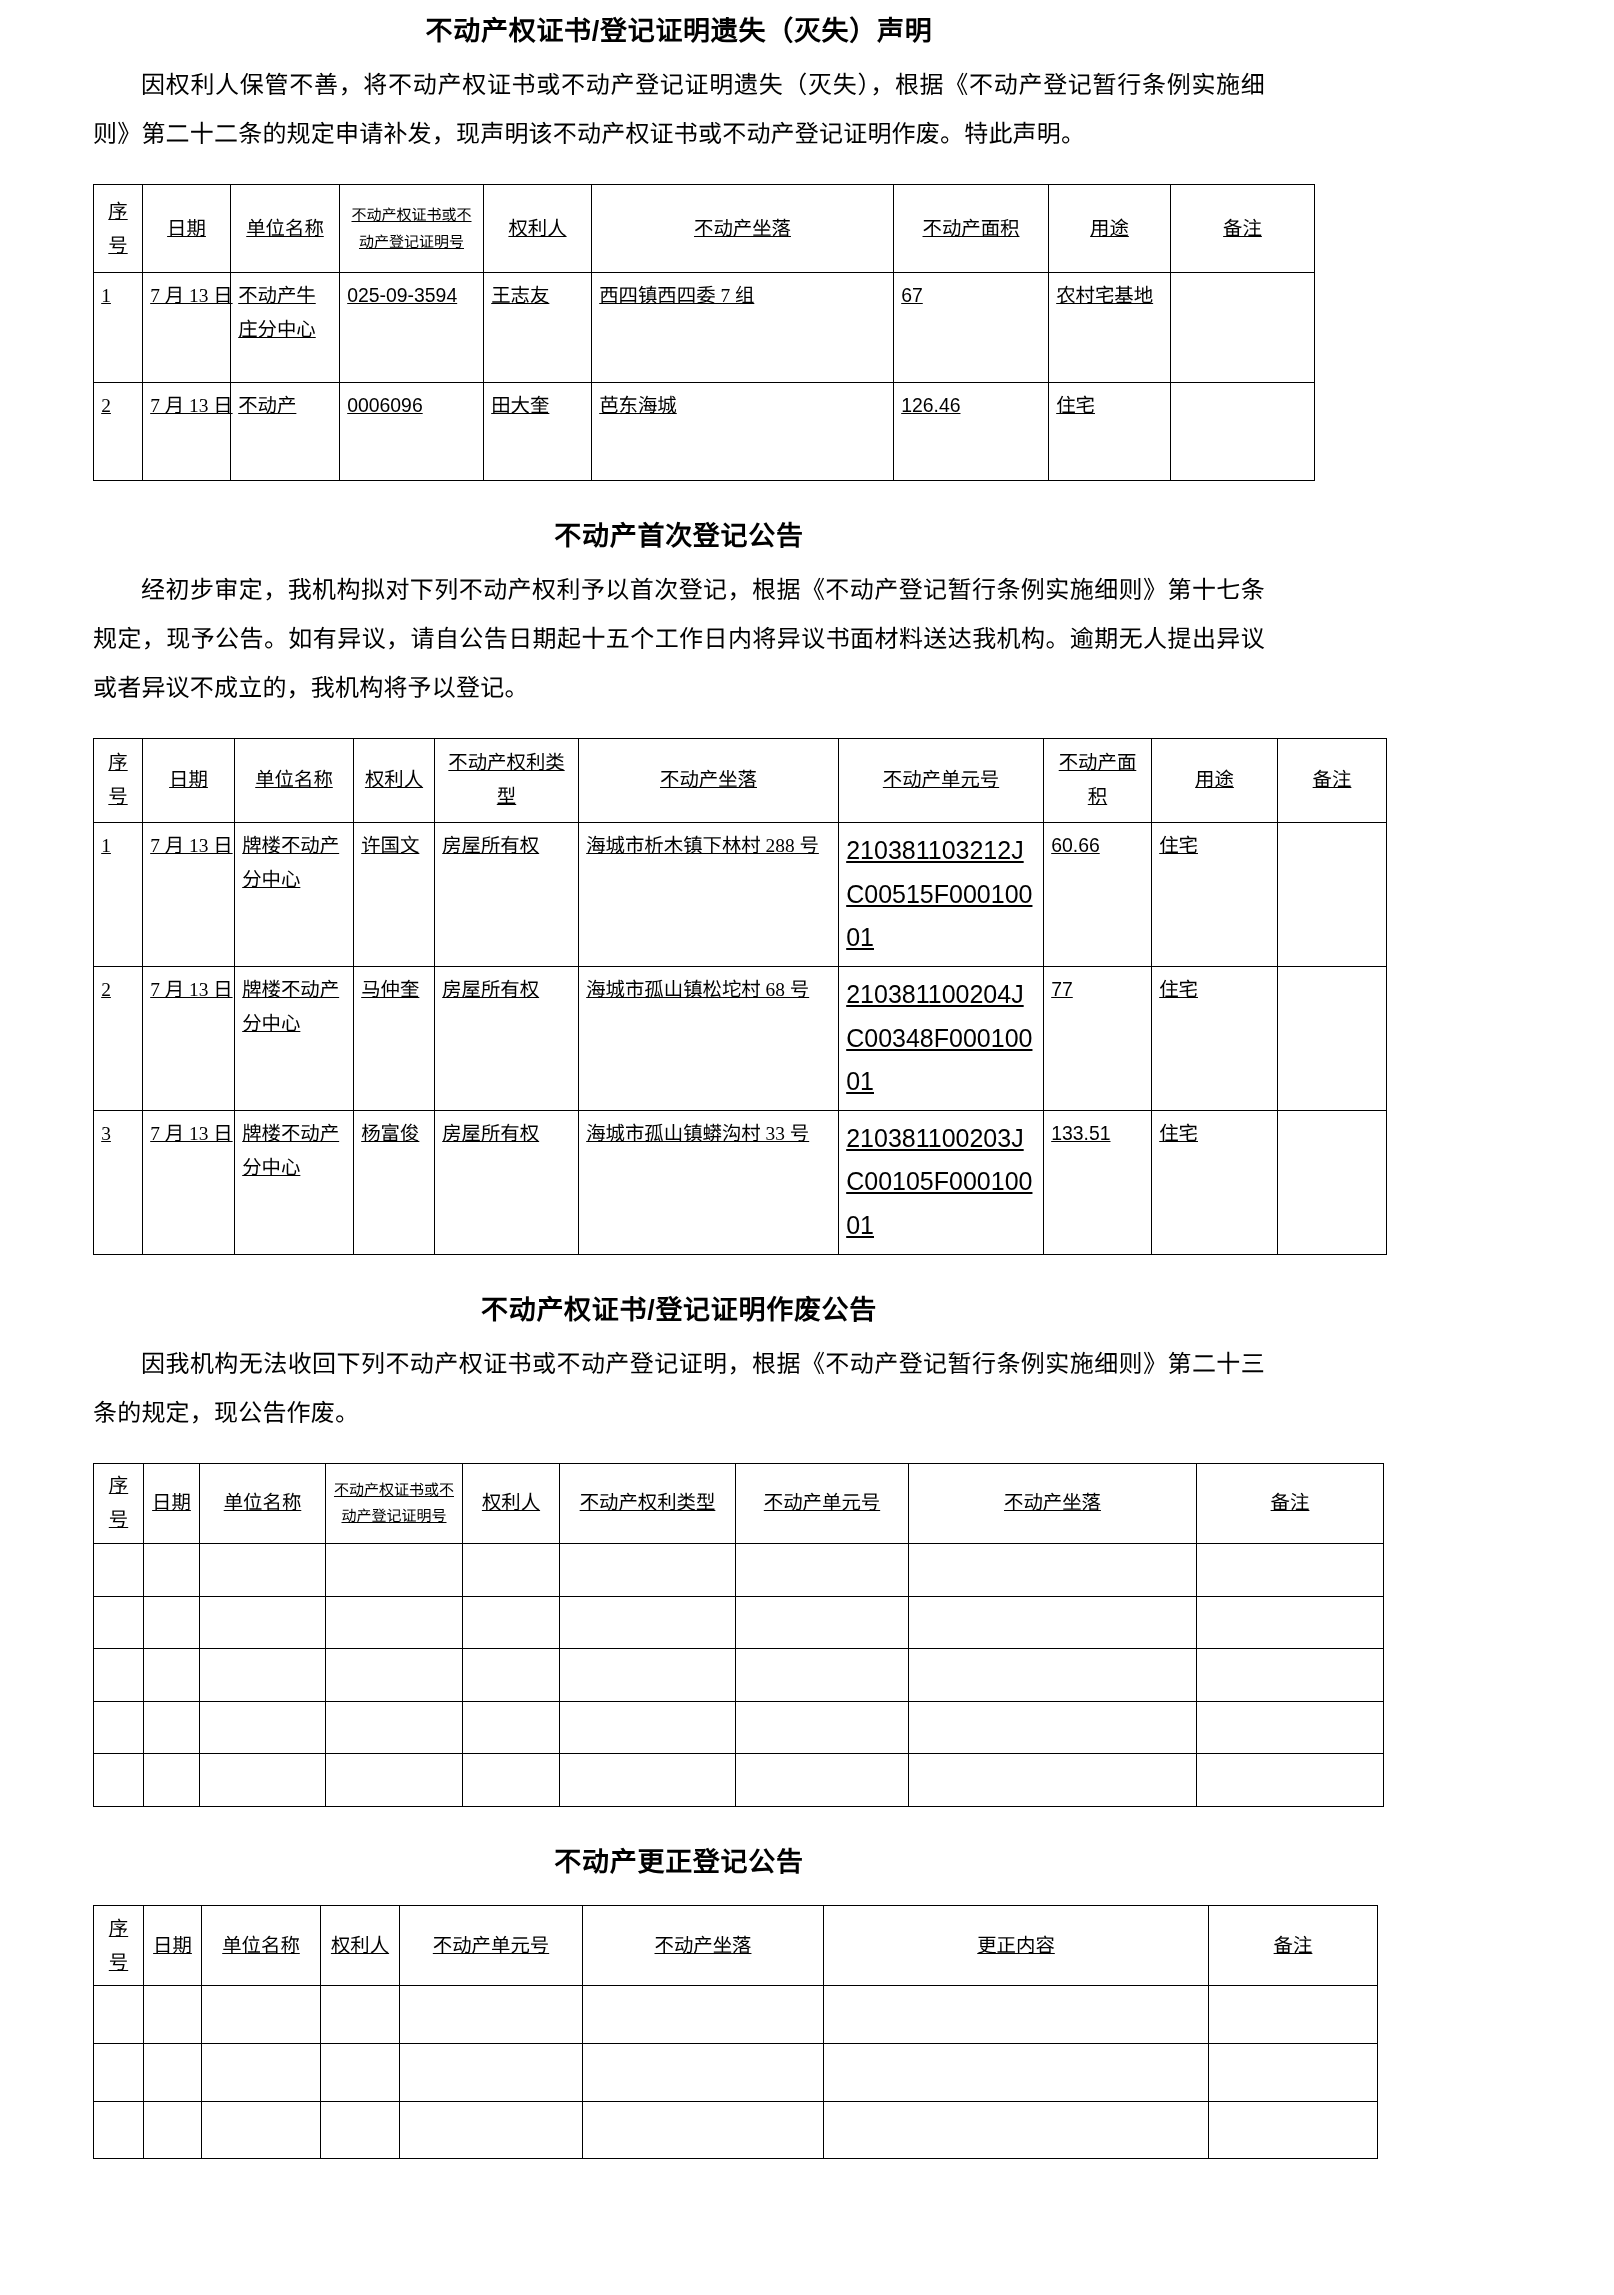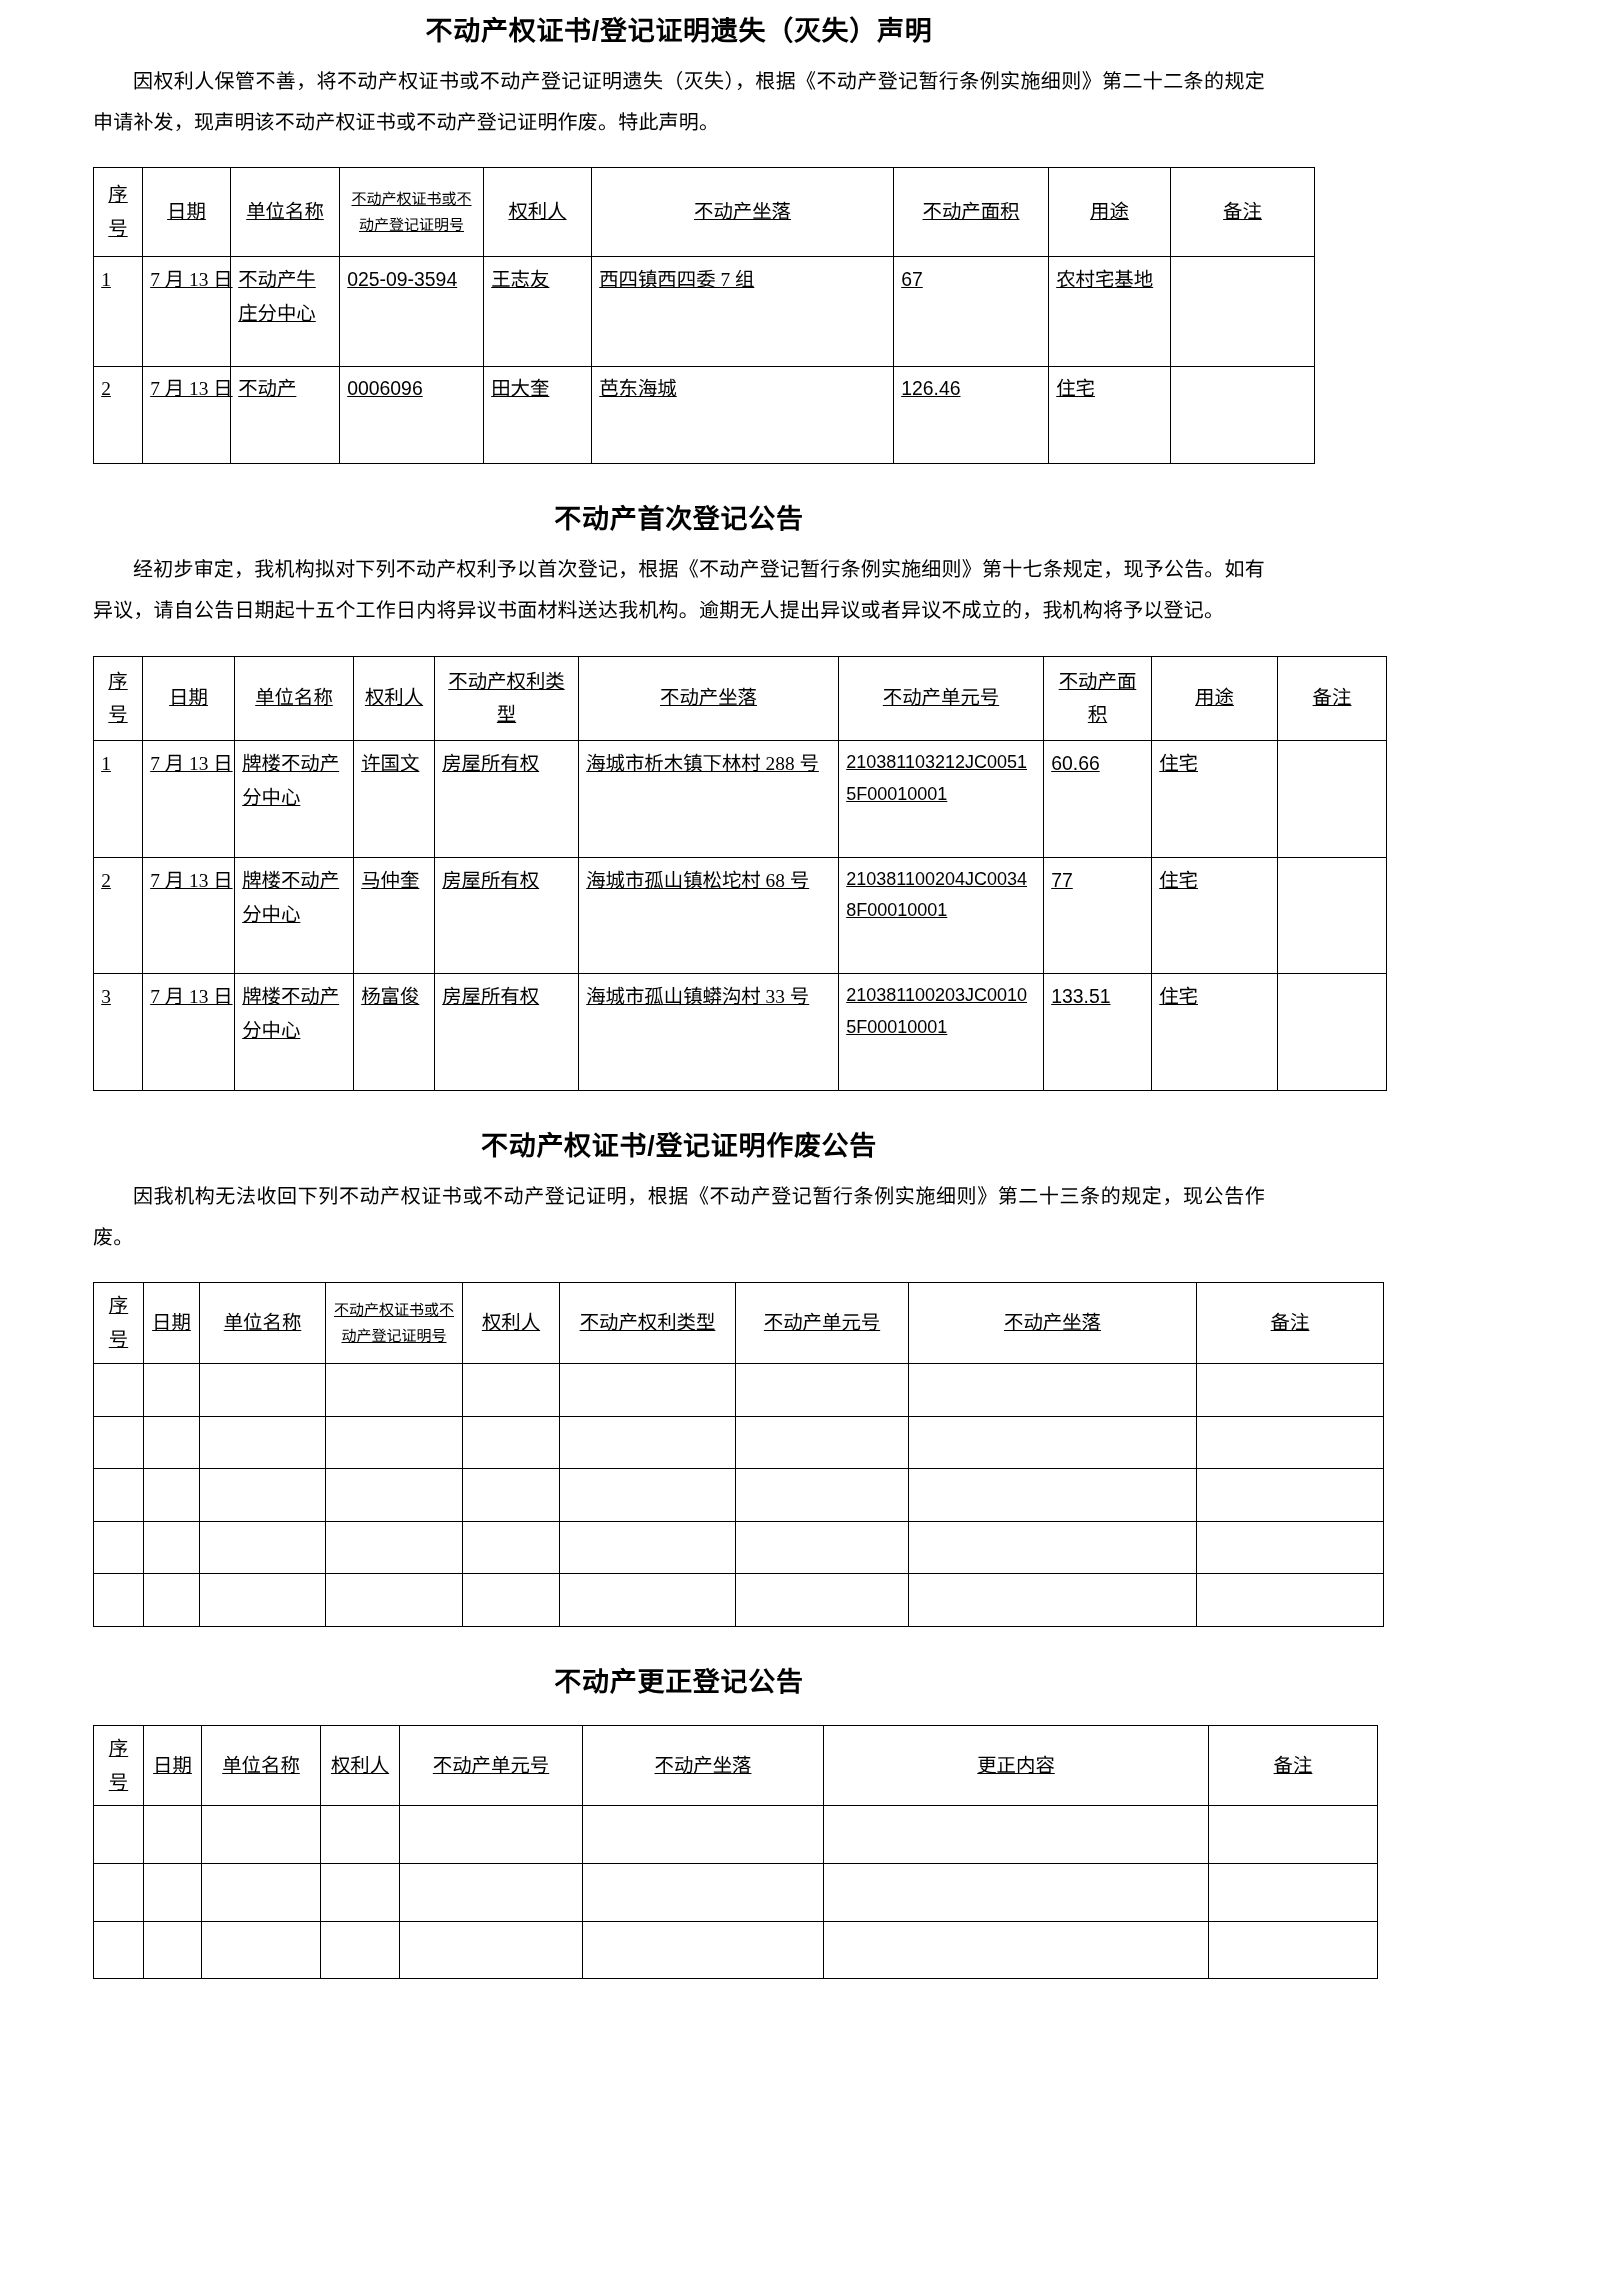--- a/index.html
+++ b/index.html
@@ -31,21 +31,21 @@
     text-align: center;
     margin: 0;
     padding: 0;
     line-height: 1.35;
     letter-spacing: 0.7px;
   }
   .section-title.spaced-top {
     margin-top: 37px;
   }
   p.para {
-    font-size: 20px;
+    font-size: 24px;
     line-height: 2.05;
     margin: 11.5px 0 0 0;
     text-align: justify;
     text-justify: inter-ideograph;
     text-indent: 2em;
     letter-spacing: 0.2px;
   }
   table.doc-table {
     width: 100%;
     border-collapse: collapse;
@@ -120,21 +120,21 @@
   #table-correct col.c0 { width: 50px; }
   #table-correct col.c1 { width: 58px; }
   #table-correct col.c2 { width: 119px; }
   #table-correct col.c3 { width: 79px; }
   #table-correct col.c4 { width: 183px; }
   #table-correct col.c5 { width: 241px; }
   #table-correct col.c6 { width: 385px; }
   #table-correct col.c7 { width: 169px; }
 
   .cell-date { white-space: nowrap; }
-  .uid { font-family: "Liberation Sans", "DejaVu Sans", sans-serif; font-size: 18px; line-height: 1.6; }
+  .uid { font-family: "Liberation Sans", "DejaVu Sans", sans-serif; font-size: 25px; line-height: 1.6; }
   .num { font-family: "Liberation Sans", "DejaVu Sans", sans-serif; }
 </style>
 </head>
 <body>
 
 <div class="page">
 
   <h1 class="section-title">不动产权证书/登记证明遗失（灭失）声明</h1>
   <p class="para">因权利人保管不善，将不动产权证书或不动产登记证明遗失（灭失），根据《不动产登记暂行条例实施细则》第二十二条的规定申请补发，现声明该不动产权证书或不动产登记证明作废。特此声明。</p>
 

